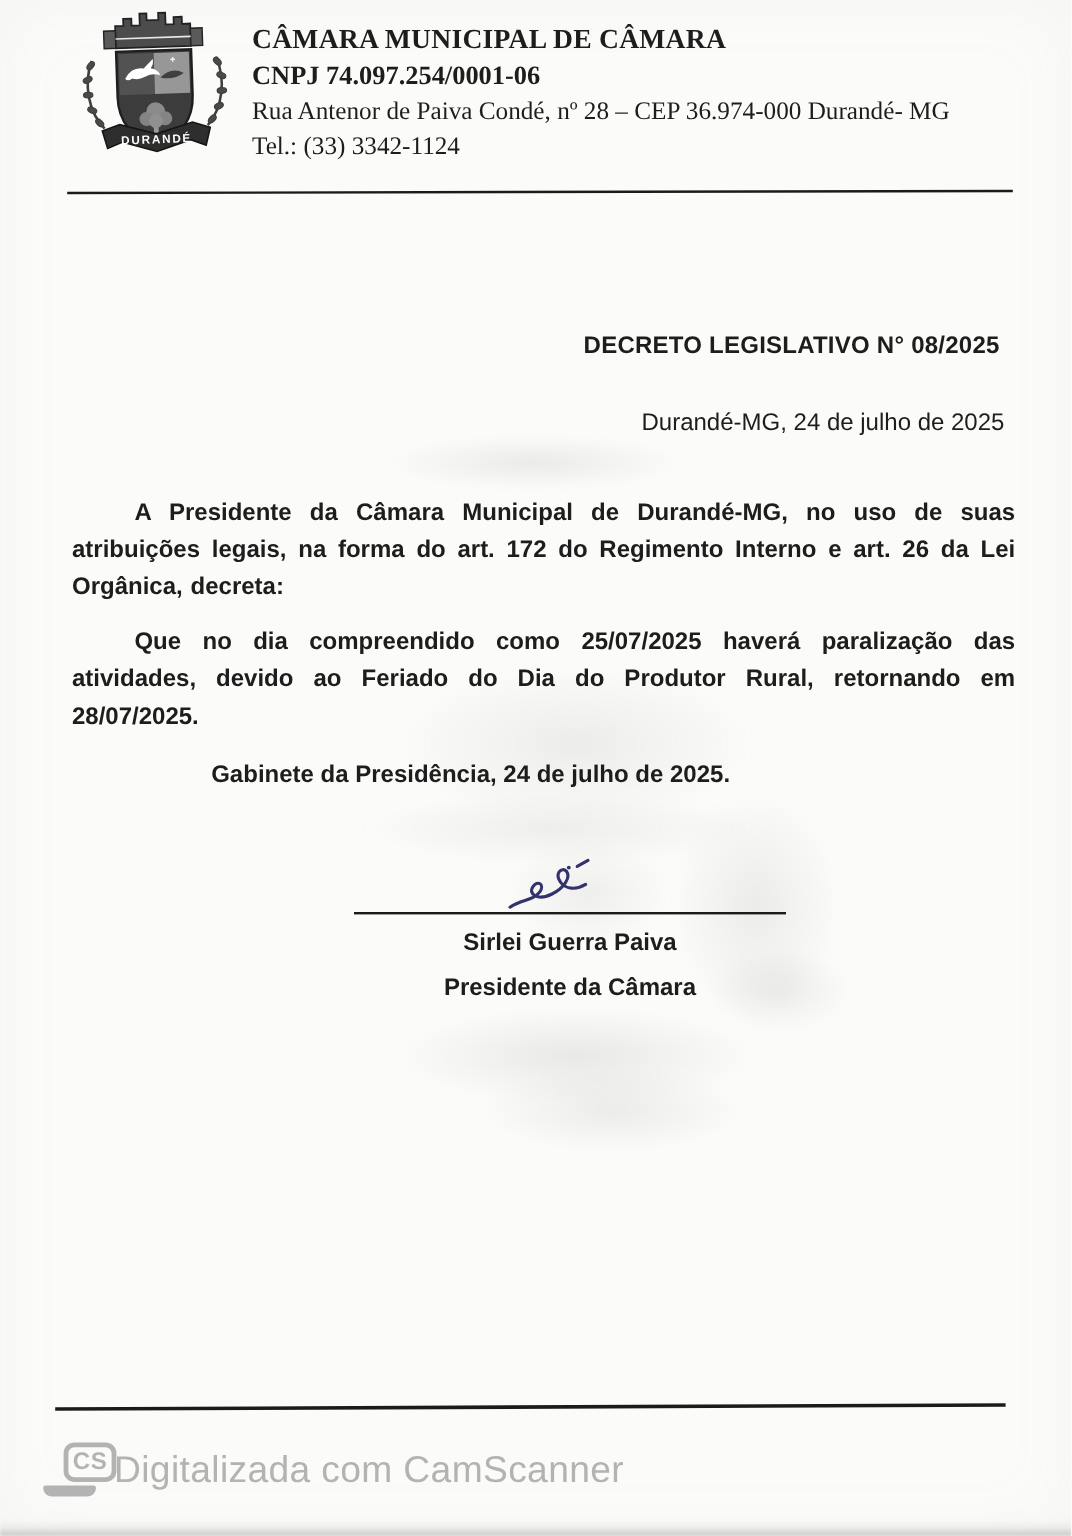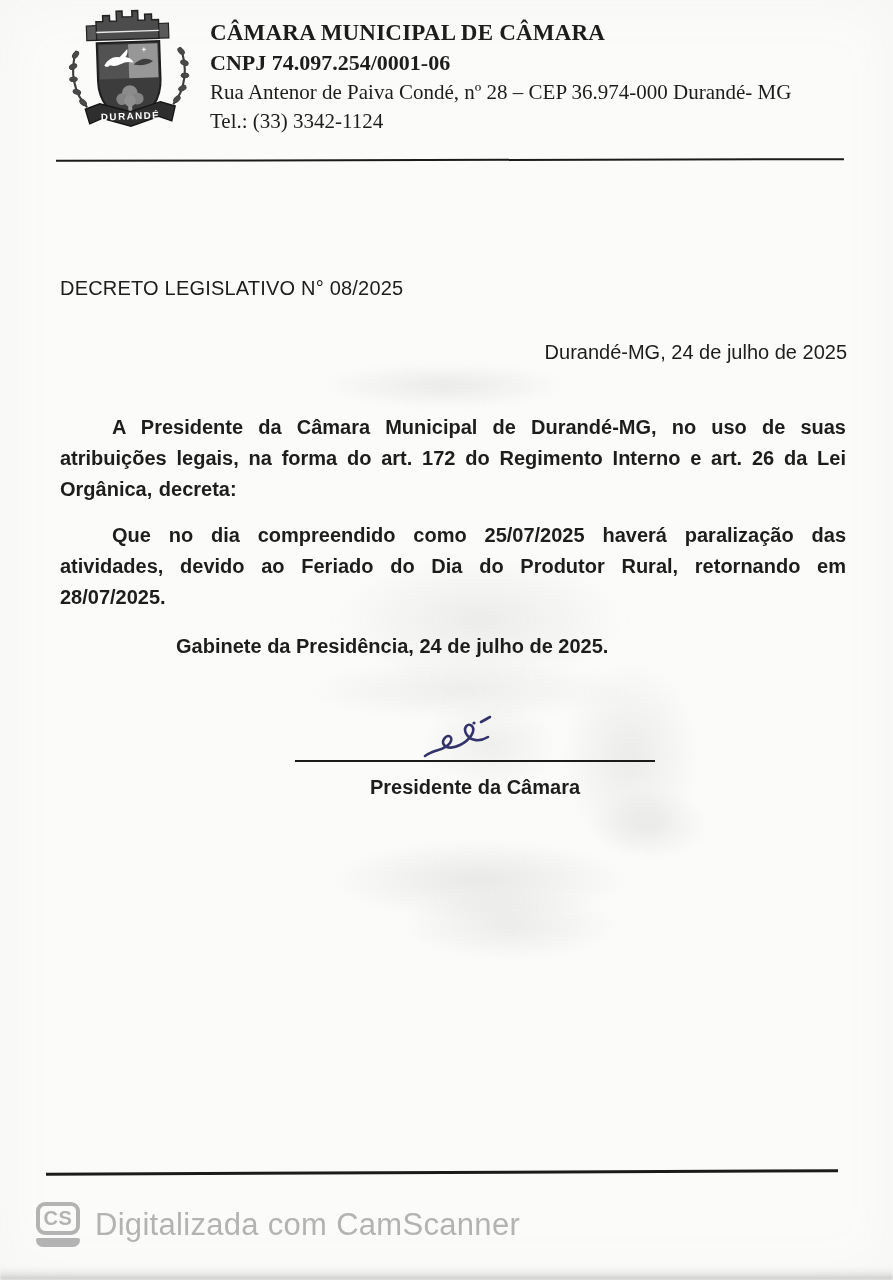--- a/index.html
+++ b/index.html
@@ -19,39 +19,39 @@
   }
   
   .crest{position:absolute;left:60px;top:6px;width:138px;height:132px;transform:rotate(-2deg);}
   .hdr-text{position:absolute;left:210px;top:18px;font-family:"Liberation Serif", serif;}
   .hdr-org{font-size:23px;font-weight:700;line-height:30px;letter-spacing:0.2px;}
   .hdr-cnpj{font-size:22px;font-weight:700;line-height:30px;}
   .hdr-addr{font-size:21px;line-height:29px;}
   .hdr-tel{font-size:21px;line-height:29px;}
   .rule-top{position:absolute;left:56px;top:159px;width:788px;height:2px;background:#1b1b1b;transform:rotate(-0.12deg);}
   
-  .title{position:absolute;left:60px;right:60px;top:277px;text-align:left;font-size:20px;font-weight:400;letter-spacing:0.2px;}
-  .dateline{position:absolute;right:46px;top:341px;font-size:20px;}
+  .title{position:absolute;left:60px;right:60px;top:277px;text-align:right;font-size:20px;font-weight:700;letter-spacing:0.2px;}
+  .dateline{position:absolute;right:56px;top:341px;font-size:20px;}
   .body-text{position:absolute;left:60px;right:47px;top:412px;font-weight:bold;}
   .body-text p{font-size:20px;line-height:31px;text-align:justify;text-indent:52px;word-spacing:1px;}
   .body-text p + p{margin-top:15px;}
   .closing{position:absolute;left:112px;top:565px;font-size:20px;}
   .cabinet{position:absolute;left:176px;top:635px;font-size:20px;font-weight:700;}
   
   .sig-block{position:absolute;left:295px;top:714px;width:360px;text-align:center;}
   .sig-scribble{display:block;margin:0 auto -4px auto;width:110px;height:50px;position:relative;left:-8px;}
   .sig-scribble path{fill:none;stroke:var(--signature-ink);stroke-width:2.6;stroke-linecap:round;}
   .sig-line{border-top:2px solid #1b1b1b;width:100%;}
   .sig-name{margin-top:13px;font-size:20px;font-weight:700;}
   .sig-role{margin-top:14px;font-size:20px;font-weight:700;}
   
   .rule-bottom{position:absolute;left:46px;top:1171px;width:792px;height:3px;background:#1b1b1b;transform:rotate(-0.25deg);}
   .scanner{position:absolute;left:36px;top:1202px;display:flex;align-items:flex-start;}
   .cs-badge{width:44px;}
-  .cs-box{width:44px;height:33px;border:4px solid var(--watermark-gray);border-radius:9px;display:flex;align-items:center;justify-content:center;font-weight:700;font-size:20px;color:var(--watermark-gray);letter-spacing:0.5px;}
+  .cs-box{width:44px;height:33px;border:4px solid var(--watermark-gray);border-radius:9px;display:flex;align-items:center;justify-content:center;font-weight:700;font-size:20px;color:var(--watermark-gray);letter-spacing:0.5px;margin-left:17px;}
   .cs-tab{width:44px;height:9px;background:var(--watermark-gray);border-radius:2px 2px 7px 7px;margin-top:3px;}
   .scanner-label{margin-left:15px;font-size:31px;line-height:46px;color:var(--watermark-gray);letter-spacing:0.3px;}
   
   .ghost{position:absolute;pointer-events:none;filter:blur(3px);}
   .g1{left:320px;top:363px;width:250px;height:45px;background:radial-gradient(closest-side,rgba(150,150,150,0.16),transparent);}
   .g2{left:330px;top:555px;width:300px;height:130px;background:radial-gradient(closest-side,rgba(150,150,150,0.14),transparent);}
   .g3{left:560px;top:660px;width:140px;height:190px;background:radial-gradient(closest-side,rgba(150,150,150,0.15),transparent);}
   .g4{left:300px;top:660px;width:330px;height:60px;background:radial-gradient(closest-side,rgba(150,150,150,0.13),transparent);}
   .g5{left:330px;top:840px;width:300px;height:80px;background:radial-gradient(closest-side,rgba(150,150,150,0.18),transparent);}
   .g6{left:400px;top:890px;width:220px;height:70px;background:radial-gradient(closest-side,rgba(150,150,150,0.15),transparent);}
@@ -143,20 +143,21 @@
 
   <div class="cabinet">Gabinete da Presidência, 24 de julho de 2025.</div>
 
   <div class="sig-block">
     <svg class="sig-scribble" viewBox="0 0 100 50">
       <path d="M8,42 C18,35 27,37 33,29 C37,23 31,19 27,25 C23,31 31,37 43,31 C53,26 59,17 55,12 C51,8 45,14 50,21 C54,27 63,28 71,23"></path>
       <path d="M64,8 L73,3"></path>
       <circle cx="57" cy="9" r="1.6" fill="#33336b" stroke="none"></circle>
     </svg>
     <div class="sig-line"></div>
+    <div class="sig-name">Sirlei Guerra Paiva</div>
     <div class="sig-role">Presidente da Câmara</div>
   </div>
 
   <div class="rule-bottom"></div>
 
   <div class="scanner">
     <div class="cs-badge">
       <div class="cs-box">CS</div>
       <div class="cs-tab"></div>
     </div>

